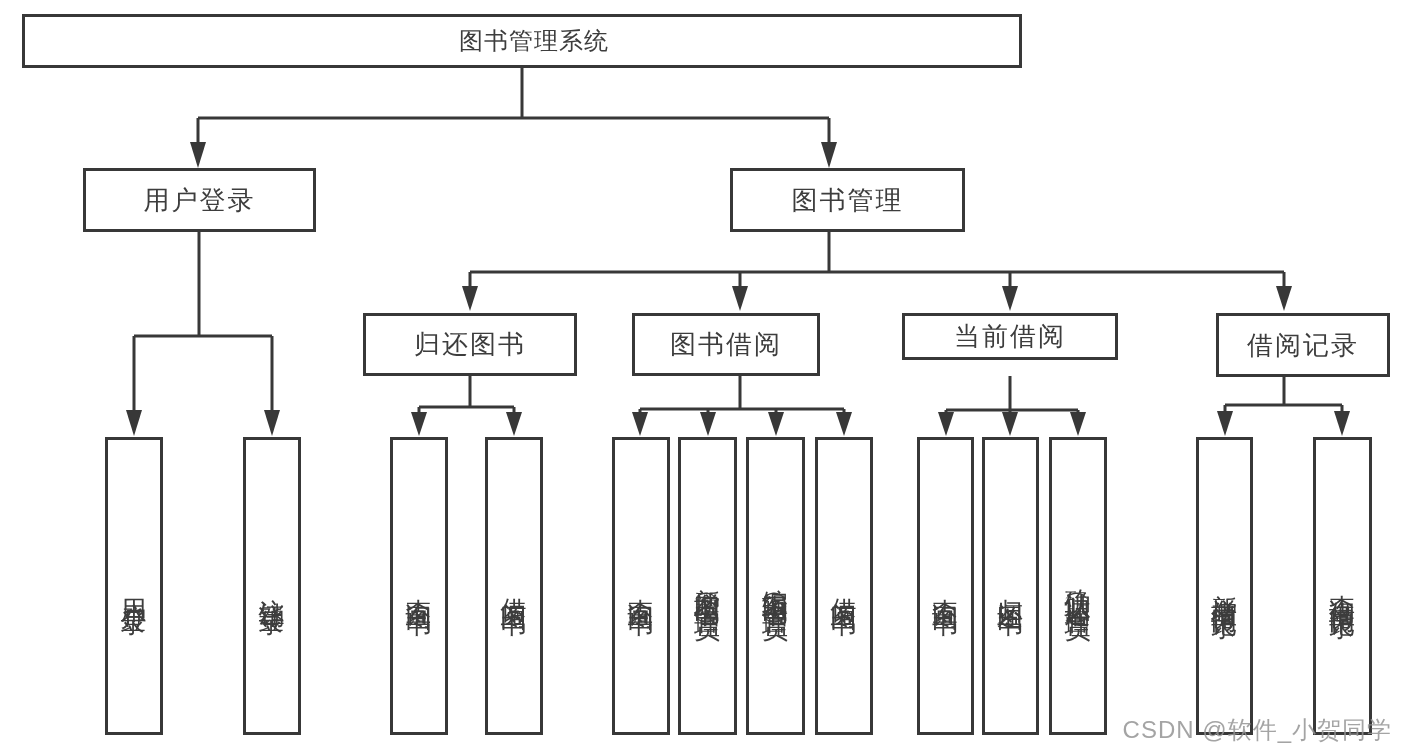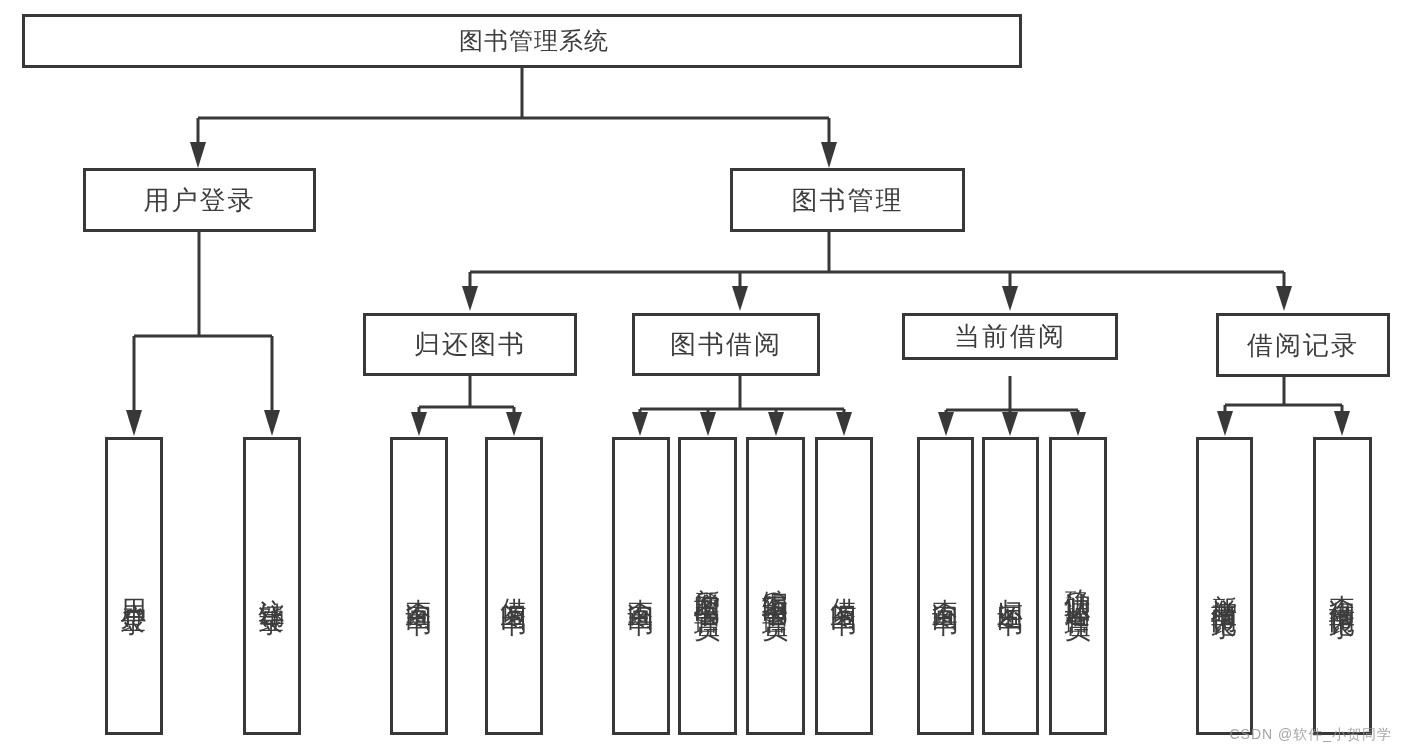--- a/index.html
+++ b/index.html
@@ -41,26 +41,25 @@
     writing-mode: vertical-rl;
     text-orientation: mixed;
     font-size: 26px;
     line-height: 1;
     letter-spacing: 4px;
   }
   .watermark {
     position: absolute;
     top: 714px;
     right: 13px;
-    font-size: 14px;
+    font-size: 24px;
     letter-spacing: 1px;
     color: rgba(148, 148, 148, 0.85);
     white-space: nowrap;
     z-index: 5;
-    margin-top: 12px;
   }
   svg path { stroke: #383838; stroke-width: 3; fill: none; }
   svg polygon { fill: #383838; stroke: none; }
 </style>
 </head>
 <body>
 
 <div class="stage">
 
   <svg class="connectors" viewBox="0 0 1405 747">

